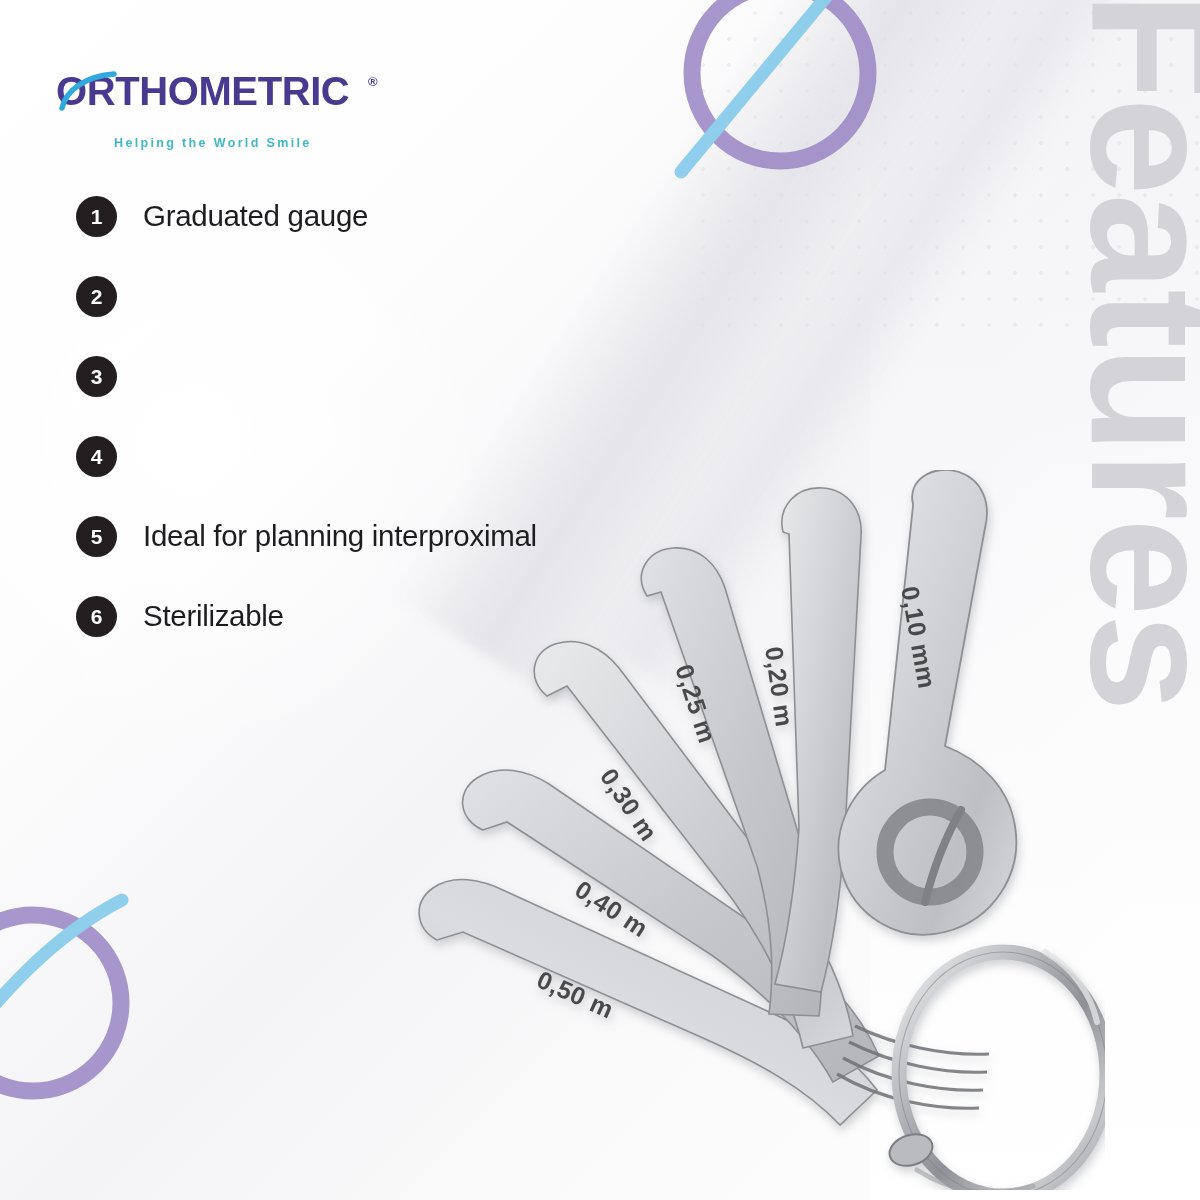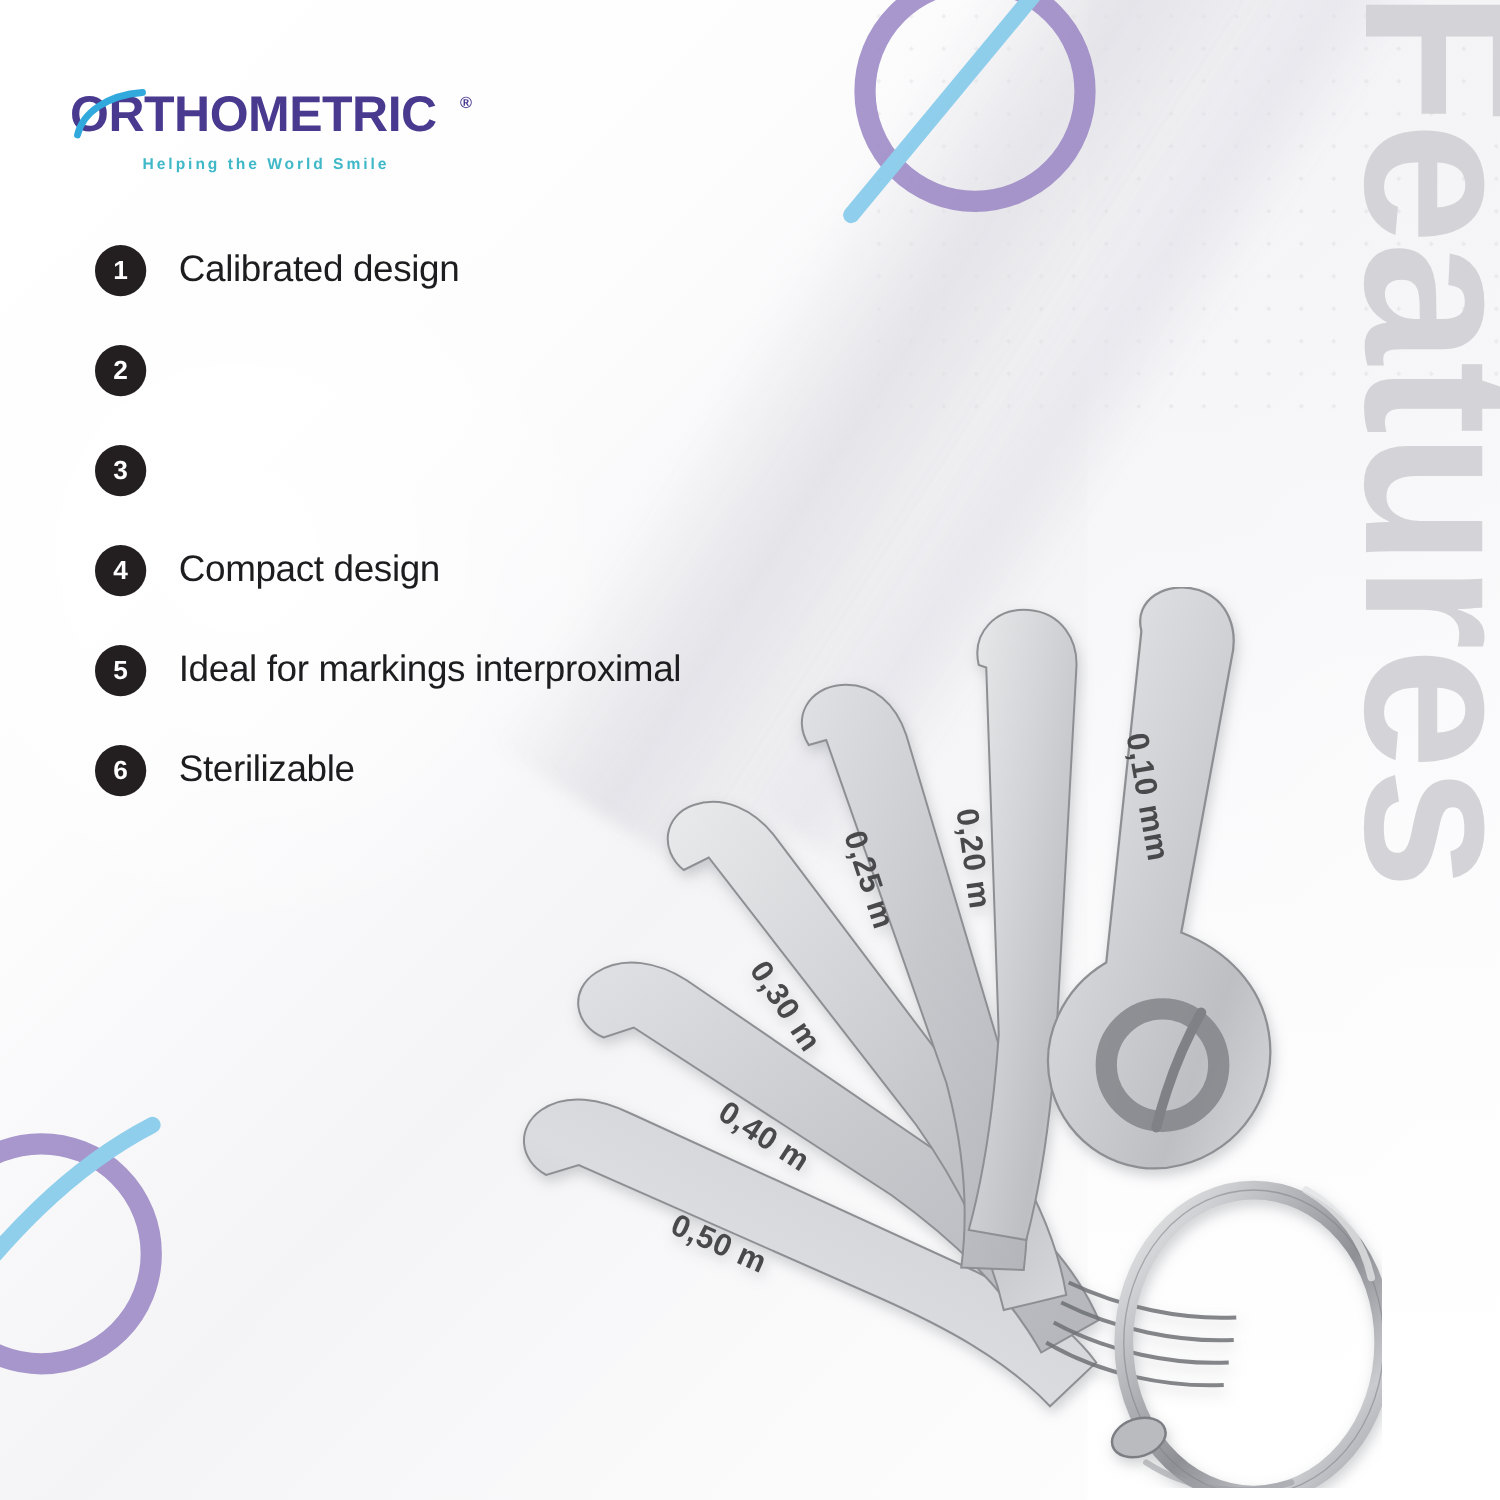--- a/index.html
+++ b/index.html
@@ -60,21 +60,21 @@
     user-select:none;
     font-family:"Liberation Sans", sans-serif;
   }
 
   
   .logo{position:absolute;left:56px;top:70px;width:340px;}
   .logo-row{display:flex;align-items:flex-start;}
   .logo-word{position:relative;display:block;}
   .logo-word svg{display:block;}
   .logo-tagline{
-    margin-top:8px;margin-left:58px;
+    margin-top:20px;margin-left:58px;
     font-size:12.5px;font-weight:700;letter-spacing:2.35px;
     color:#3fb8c8;white-space:nowrap;
     font-family:"Liberation Sans", sans-serif;
   }
 
   
   .feature-list{position:absolute;left:76px;top:196px;width:640px;}
   .feature-item{display:flex;align-items:center;height:40px;margin-bottom:40px;}
   .badge{
     flex:0 0 auto;width:41px;height:41px;border-radius:50%;
@@ -135,39 +135,38 @@
         </svg>
       </div>
     </div>
     <div class="logo-tagline">Helping the World Smile</div>
   </div>
 
   <div class="feature-list">
 
     <div class="feature-item">
       <span class="badge">1</span>
-      <span class="feature-label">Calibrated design</span>
+      <span class="feature-label">Graduated gauge</span>
     </div>
 
     <div class="feature-item">
       <span class="badge">2</span>
     </div>
 
     <div class="feature-item">
       <span class="badge">3</span>
     </div>
 
     <div class="feature-item">
       <span class="badge">4</span>
-      <span class="feature-label">Compact design</span>
     </div>
 
     <div class="feature-item">
       <span class="badge">5</span>
-      <span class="feature-label">Ideal for markings interproximal</span>
+      <span class="feature-label">Ideal for planning interproximal</span>
     </div>
 
     <div class="feature-item">
       <span class="badge">6</span>
       <span class="feature-label">Sterilizable</span>
     </div>
 
   </div>
 
   <div class="product">

